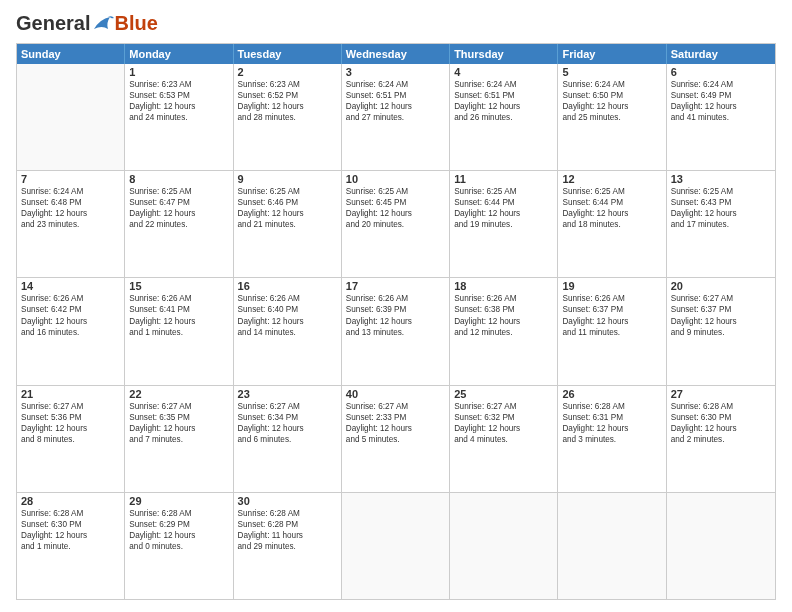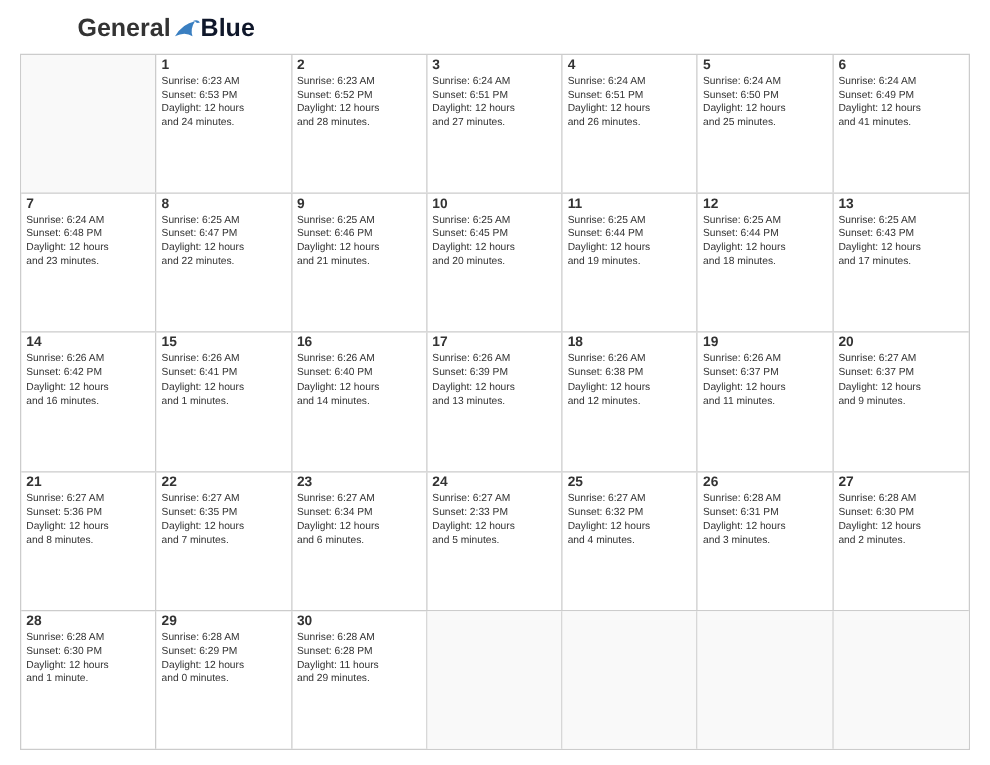--- a/index.html
+++ b/index.html
@@ -20,31 +20,30 @@
     .header {
       display: flex;
       justify-content: space-between;
       align-items: flex-start;
       margin-bottom: 8px;
     }
     .logo {
       display: flex;
       flex-direction: column;
       align-items: flex-start;
-      margin-left: 46px;
     }
     .logo-text {
       display: flex;
       align-items: center;
       font-size: 20px;
       font-weight: bold;
       color: #333;
     }
     .logo-general { color: #333; }
-    .logo-blue { color: #0f172a; }
+    .logo-blue { color: #c2410c; }
     .logo-bird {
       width: 22px;
       height: 18px;
       margin-left: 2px;
     }
     .title-block {
       text-align: right;
     }
     .month-title {
       font-size: 32px;
@@ -124,20 +123,29 @@
         <span class="logo-blue">Blue</span>
       </div>
     </div>
     <div class="title-block">
       <div class="month-title"></div>
       <div class="subtitle"></div>
     </div>
   </div>
 
   <div class="calendar">
+    <div class="cal-header">
+    <div class="cal-header-cell">Sunday</div>
+        <div class="cal-header-cell">Monday</div>
+        <div class="cal-header-cell">Tuesday</div>
+        <div class="cal-header-cell">Wednesday</div>
+        <div class="cal-header-cell">Thursday</div>
+        <div class="cal-header-cell">Friday</div>
+        <div class="cal-header-cell">Saturday</div>
+      </div>
     <div class="cal-body">
     <div class="cal-row">
           <div class="cal-cell empty"></div>
           <div class="cal-cell">
             <span class="day-num">1</span>
             <span class="cell-line">Sunrise: 6:23 AM</span>
             <span class="cell-line">Sunset: 6:53 PM</span>
             <span class="cell-line">Daylight: 12 hours</span>
             <span class="cell-line">and 24 minutes.</span>
           </div>
@@ -295,21 +303,21 @@
             <span class="cell-line">and 7 minutes.</span>
           </div>
           <div class="cal-cell">
             <span class="day-num">23</span>
             <span class="cell-line">Sunrise: 6:27 AM</span>
             <span class="cell-line">Sunset: 6:34 PM</span>
             <span class="cell-line">Daylight: 12 hours</span>
             <span class="cell-line">and 6 minutes.</span>
           </div>
           <div class="cal-cell">
-            <span class="day-num">24</span>
+            <span class="day-num">40</span>
             <span class="cell-line">Sunrise: 6:27 AM</span>
             <span class="cell-line">Sunset: 2:33 PM</span>
             <span class="cell-line">Daylight: 12 hours</span>
             <span class="cell-line">and 5 minutes.</span>
           </div>
           <div class="cal-cell">
             <span class="day-num">25</span>
             <span class="cell-line">Sunrise: 6:27 AM</span>
             <span class="cell-line">Sunset: 6:32 PM</span>
             <span class="cell-line">Daylight: 12 hours</span>

